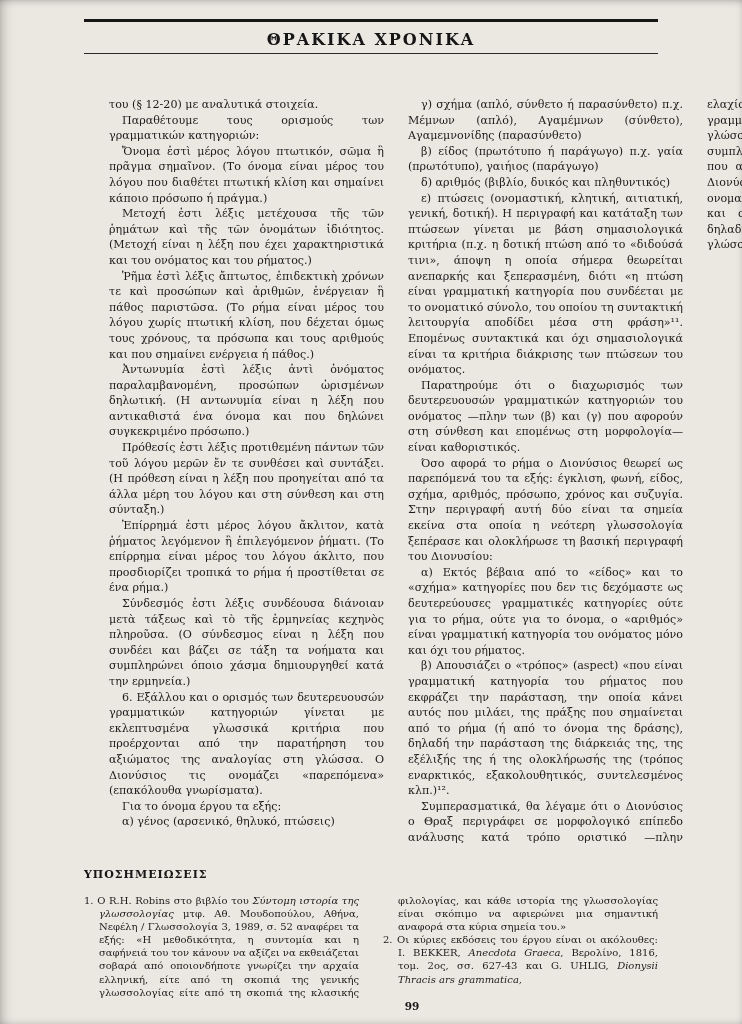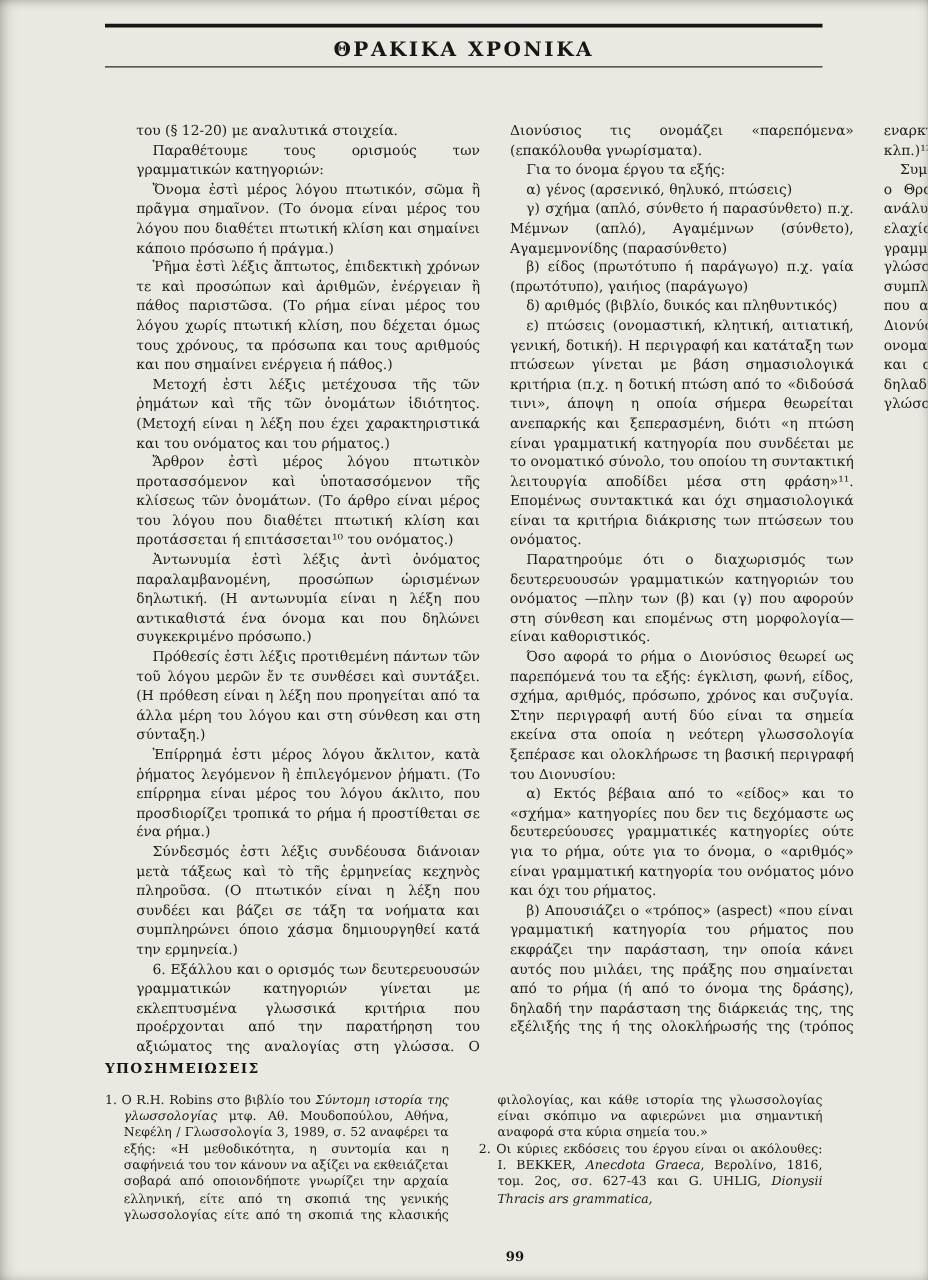--- a/index.html
+++ b/index.html
@@ -38,21 +38,21 @@
     width: 574px; height: 758px;
     column-count: 2; column-gap: 24px; column-fill: balance;
     font-size: 11.1px; line-height: 15.6px;
     text-align: justify;
     color: #1b1b1b;
     margin-left: 25px;
   }
   .body-text p { margin: 0; text-indent: 13px; }
   .body-text p.no-indent { text-indent: 0; }
   .footnotes-section {
-    position: absolute; left: 84px; top: 848px; width: 574px;
+    position: absolute; left: 84px; top: 868px; width: 574px;
   }
   .footnotes-heading {
     font-size: 11px; font-weight: bold; letter-spacing: 1px;
     margin: 0 0 13px 0; color: #161616;
   }
   .footnotes-body {
     column-count: 2; column-gap: 24px; column-fill: balance;
     font-size: 10px; line-height: 13.1px;
     text-align: justify;
   }
@@ -70,27 +70,26 @@
 <div class="page">
 
   <div class="rule-thick"></div>
   <div class="journal-title">ΘΡΑΚΙΚΑ ΧΡΟΝΙΚΑ</div>
   <div class="rule-thin"></div>
 
   <div class="body-text">
     <p class="no-indent">του (§ 12-20) με αναλυτικά στοιχεία.</p>
     <p>Παραθέτουμε τους ορισμούς των γραμματικών κατηγοριών:</p>
     <p>Ὄνομα ἐστὶ μέρος λόγου πτωτικόν, σῶμα ἢ πρᾶγμα σημαῖνον. (Το όνομα είναι μέρος του λόγου που διαθέτει πτωτική κλίση και σημαίνει κάποιο πρόσωπο ή πράγμα.)</p>
+    <p>Μετοχή ἐστι λέξις μετέχουσα τῆς τῶν ῥημάτων καὶ τῆς τῶν ὀνομάτων ἰδιότητος. (Μετοχή είναι η λέξη που έχει χαρακτηριστικά και του ονόματος και του ρήματος.)</p>
     <p>Ῥῆμα ἐστὶ λέξις ἄπτωτος, ἐπιδεκτικὴ χρόνων τε καὶ προσώπων καὶ ἀριθμῶν, ἐνέργειαν ἢ πάθος παριστῶσα. (Το ρήμα είναι μέρος του λόγου χωρίς πτωτική κλίση, που δέχεται όμως τους χρόνους, τα πρόσωπα και τους αριθμούς και που σημαίνει ενέργεια ή πάθος.)</p>
-    <p>Μετοχή ἐστι λέξις μετέχουσα τῆς τῶν ῥημάτων καὶ τῆς τῶν ὀνομάτων ἰδιότητος. (Μετοχή είναι η λέξη που έχει χαρακτηριστικά και του ονόματος και του ρήματος.)</p>
-    <p>Ἄρθρον ἐστὶ μέρος λόγου πτωτικὸν προτασσόμενον καὶ ὑποτασσόμενον τῆς κλίσεως τῶν ὀνομάτων. (Το άρθρο είναι μέρος του λόγου που διαθέτει πτωτική κλίση και προτάσσεται ή επιτάσσεται¹⁰ του ονόματος.)</p>
     <p>Ἀντωνυμία ἐστὶ λέξις ἀντὶ ὀνόματος παραλαμβανομένη, προσώπων ὡρισμένων δηλωτική. (Η αντωνυμία είναι η λέξη που αντικαθιστά ένα όνομα και που δηλώνει συγκεκριμένο πρόσωπο.)</p>
     <p>Πρόθεσίς ἐστι λέξις προτιθεμένη πάντων τῶν τοῦ λόγου μερῶν ἔν τε συνθέσει καὶ συντάξει. (Η πρόθεση είναι η λέξη που προηγείται από τα άλλα μέρη του λόγου και στη σύνθεση και στη σύνταξη.)</p>
     <p>Ἐπίρρημά ἐστι μέρος λόγου ἄκλιτον, κατὰ ῥήματος λεγόμενον ἢ ἐπιλεγόμενον ῥήματι. (Το επίρρημα είναι μέρος του λόγου άκλιτο, που προσδιορίζει τροπικά το ρήμα ή προστίθεται σε ένα ρήμα.)</p>
-    <p>Σύνδεσμός ἐστι λέξις συνδέουσα διάνοιαν μετὰ τάξεως καὶ τὸ τῆς ἑρμηνείας κεχηνὸς πληροῦσα. (Ο πτωτικόν είναι η λέξη που συνδέει και βάζει σε τάξη τα νοήματα και συμπληρώνει όποιο χάσμα δημιουργηθεί κατά την ερμηνεία.)</p>
+    <p>Σύνδεσμός ἐστι λέξις συνδέουσα διάνοιαν μετὰ τάξεως καὶ τὸ τῆς ἑρμηνείας κεχηνὸς πληροῦσα. (Ο σύνδεσμος είναι η λέξη που συνδέει και βάζει σε τάξη τα νοήματα και συμπληρώνει όποιο χάσμα δημιουργηθεί κατά την ερμηνεία.)</p>
     <p>6. Εξάλλου και ο ορισμός των δευτερευουσών γραμματικών κατηγοριών γίνεται με εκλεπτυσμένα γλωσσικά κριτήρια που προέρχονται από την παρατήρηση του αξιώματος της αναλογίας στη γλώσσα. Ο Διονύσιος τις ονομάζει «παρεπόμενα» (επακόλουθα γνωρίσματα).</p>
     <p>Για το όνομα έργου τα εξής:</p>
     <p>α) γένος (αρσενικό, θηλυκό, πτώσεις)</p>
     <p>γ) σχήμα (απλό, σύνθετο ή παρασύνθετο) π.χ. Μέμνων (απλό), Αγαμέμνων (σύνθετο), Αγαμεμνονίδης (παρασύνθετο)</p>
     <p>β) είδος (πρωτότυπο ή παράγωγο) π.χ. γαία (πρωτότυπο), γαιήιος (παράγωγο)</p>
     <p>δ) αριθμός (βιβλίο, δυικός και πληθυντικός)</p>
     <p>ε) πτώσεις (ονομαστική, κλητική, αιτιατική, γενική, δοτική). Η περιγραφή και κατάταξη των πτώσεων γίνεται με βάση σημασιολογικά κριτήρια (π.χ. η δοτική πτώση από το «διδούσά τινι», άποψη η οποία σήμερα θεωρείται ανεπαρκής και ξεπερασμένη, διότι «η πτώση είναι γραμματική κατηγορία που συνδέεται με το ονοματικό σύνολο, του οποίου τη συντακτική λειτουργία αποδίδει μέσα στη φράση»¹¹. Επομένως συντακτικά και όχι σημασιολογικά είναι τα κριτήρια διάκρισης των πτώσεων του ονόματος.</p>
     <p>Παρατηρούμε ότι ο διαχωρισμός των δευτερευουσών γραμματικών κατηγοριών του ονόματος —πλην των (β) και (γ) που αφορούν στη σύνθεση και επομένως στη μορφολογία— είναι καθοριστικός.</p>
     <p>Όσο αφορά το ρήμα ο Διονύσιος θεωρεί ως παρεπόμενά του τα εξής: έγκλιση, φωνή, είδος, σχήμα, αριθμός, πρόσωπο, χρόνος και συζυγία. Στην περιγραφή αυτή δύο είναι τα σημεία εκείνα στα οποία η νεότερη γλωσσολογία ξεπέρασε και ολοκλήρωσε τη βασική περιγραφή του Διονυσίου:</p>
     <p>α) Εκτός βέβαια από το «είδος» και το «σχήμα» κατηγορίες που δεν τις δεχόμαστε ως δευτερεύουσες γραμματικές κατηγορίες ούτε για το ρήμα, ούτε για το όνομα, ο «αριθμός» είναι γραμματική κατηγορία του ονόματος μόνο και όχι του ρήματος.</p>

